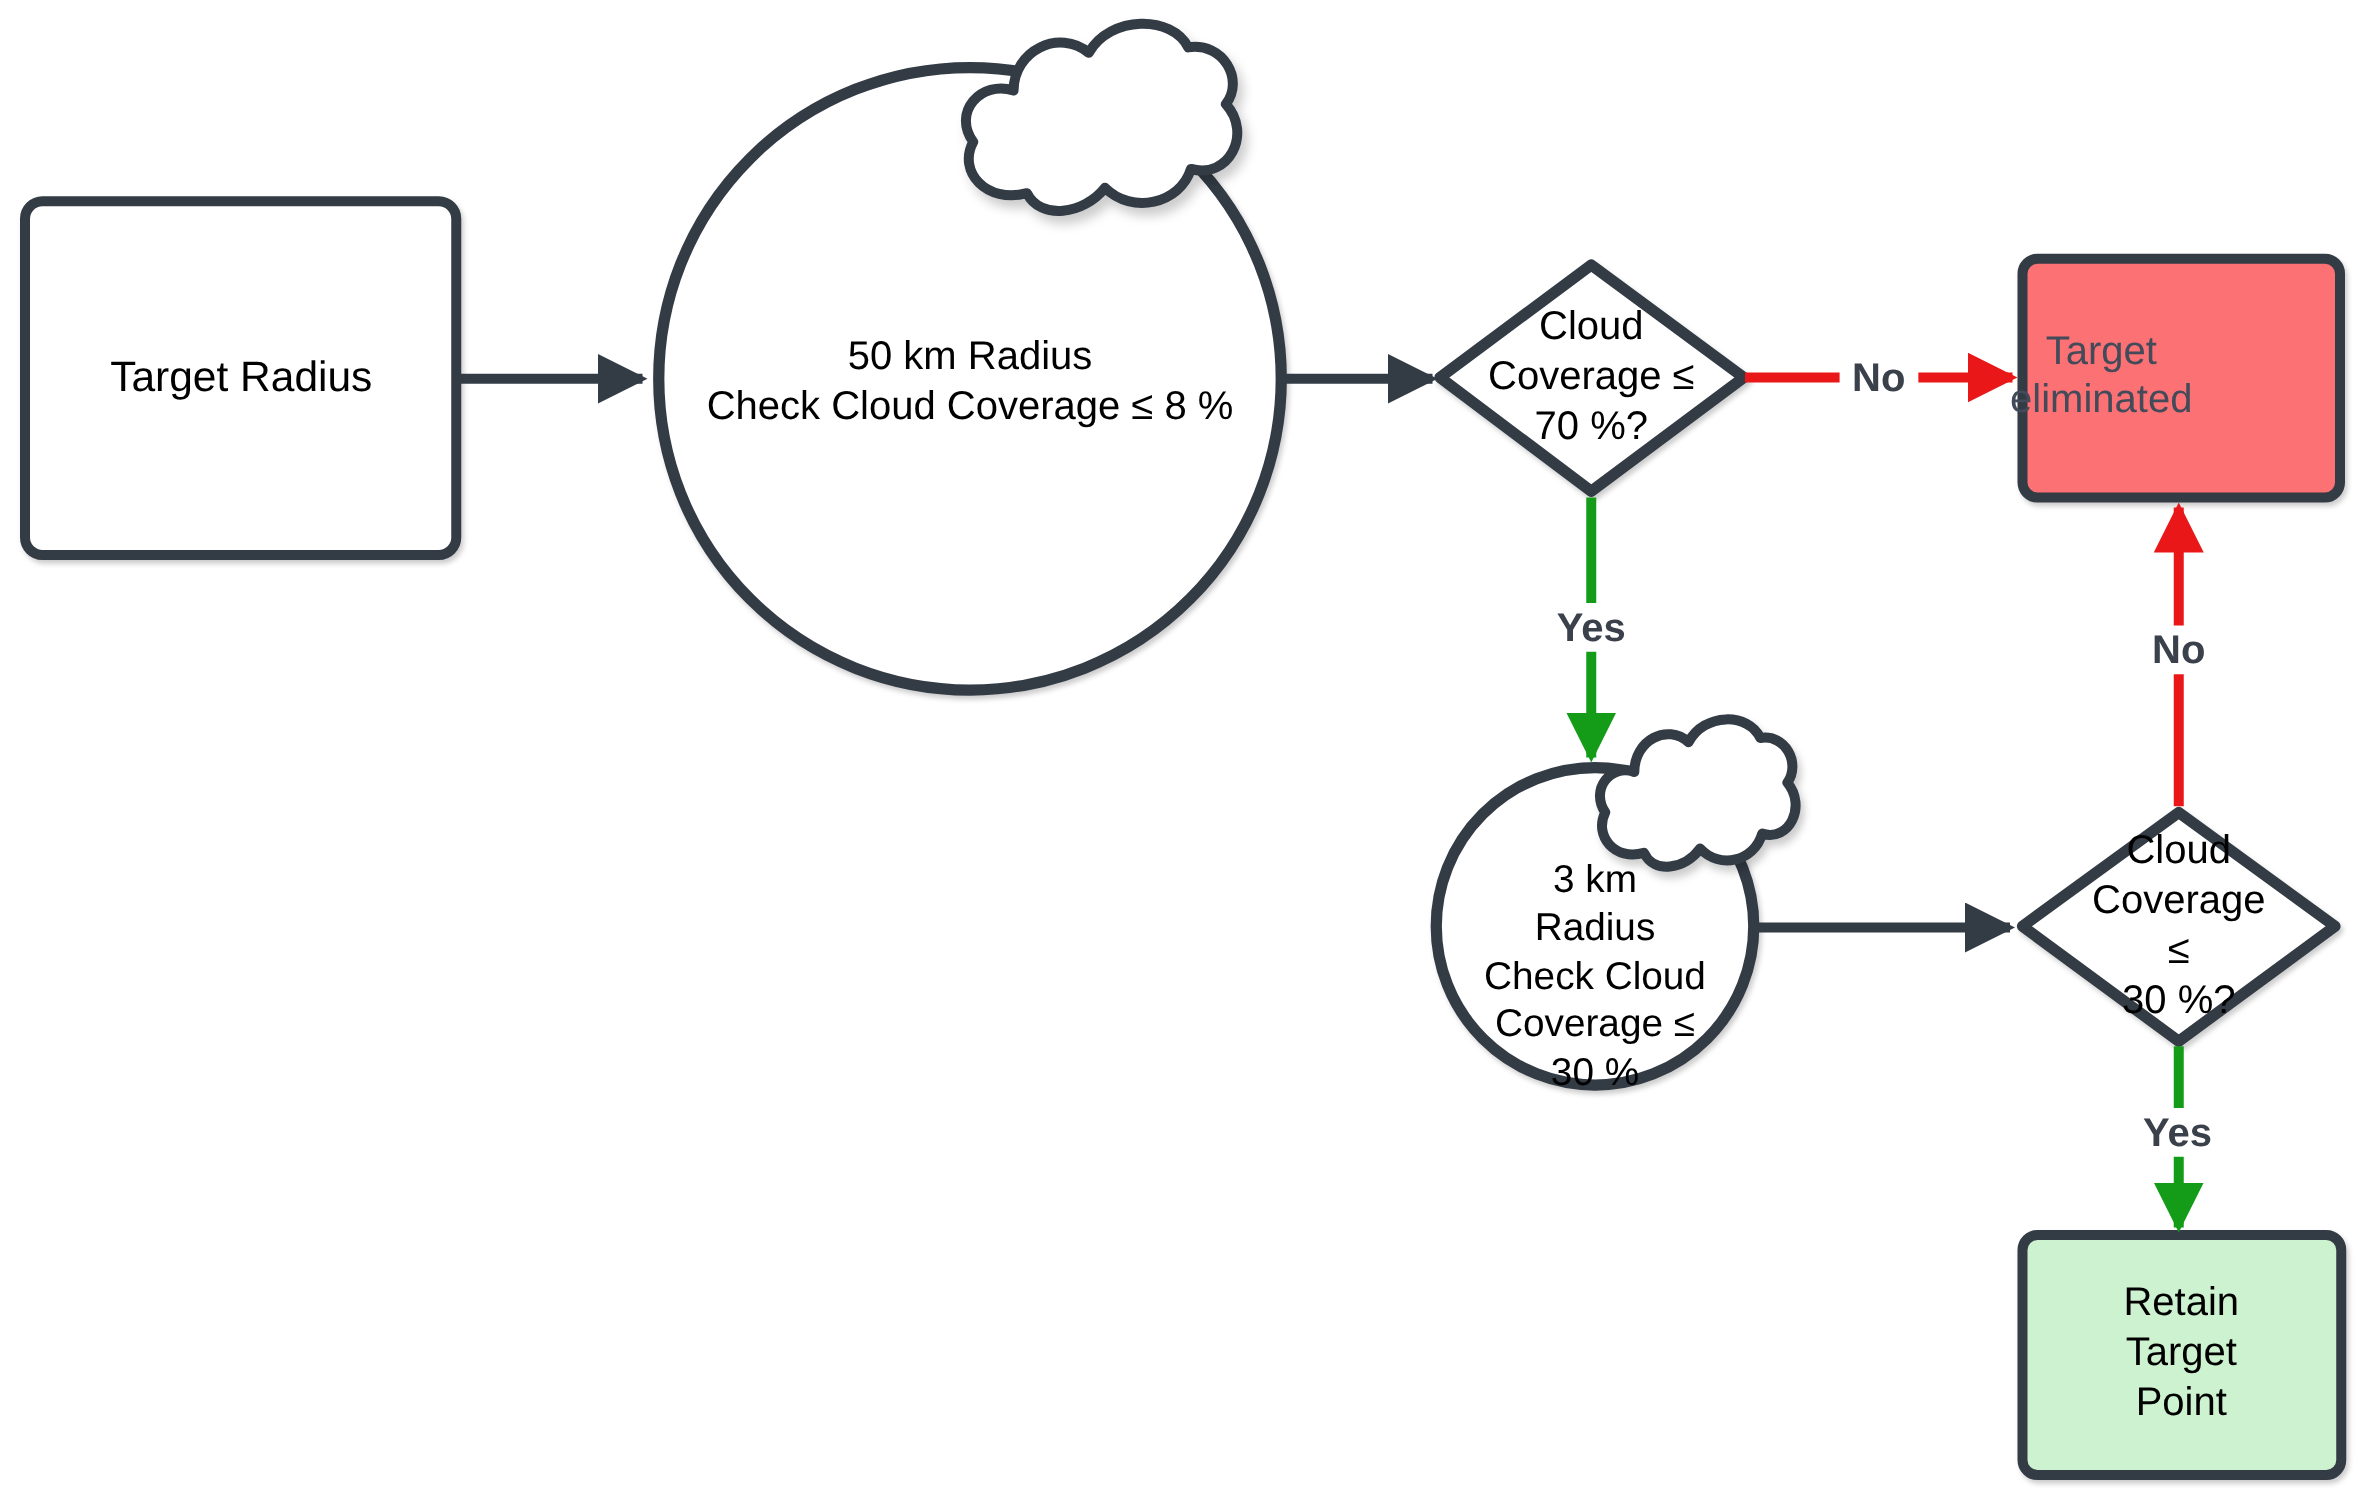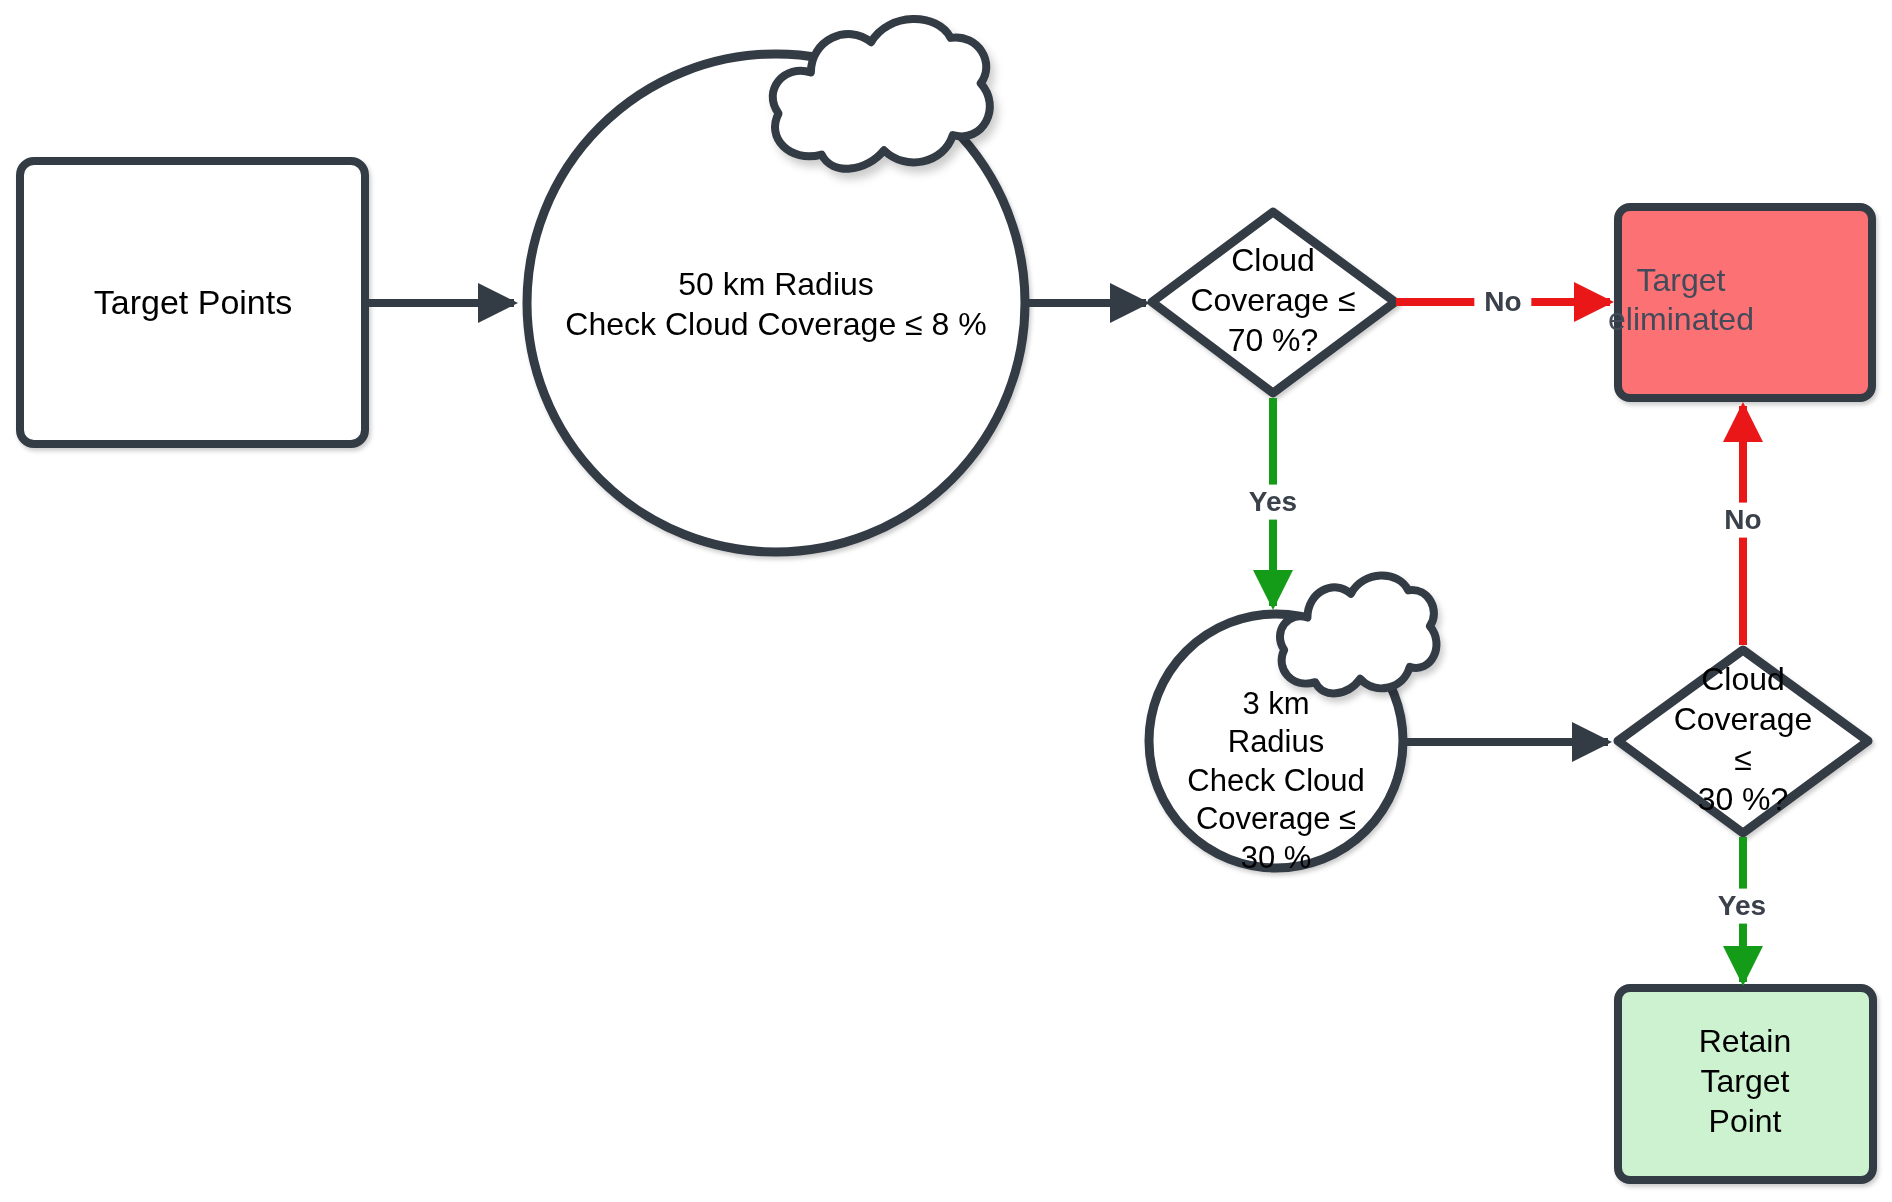--- a/index.html
+++ b/index.html
@@ -38,21 +38,21 @@
   .mk-green{fill:var(--green-line);}
   .node-label{
     position:absolute;transform:translate(-50%,-50%);
     white-space:pre-line;text-align:center;
     font-size:32px;line-height:1.25;color:var(--node-text);
   }
   .node-label.size-lg{font-size:34px;}
   .node-label.red-text{color:var(--red-box-text);line-height:1.22;}
   .edge-label{
     position:absolute;transform:translate(-50%,-50%);
-    font-weight:700;font-size:28px;line-height:1.1;
+    font-weight:700;font-size:32px;line-height:1.1;
     color:var(--label-text);background:var(--bg);padding:2px 10px;
   }
 </style>
 </head>
 <body>
 
 <div class="canvas">
   <svg width="1892" height="1202" viewBox="0 0 1892 1202">
     <defs>
       <marker id="ah-dark" viewBox="0 0 10 10" refX="9" refY="5" markerWidth="5" markerHeight="5" orient="auto" markerUnits="strokeWidth">
@@ -88,21 +88,21 @@
       <line class="edge dark" x1="365" y1="303" x2="514" y2="303"></line>
       <line class="edge dark" x1="1026" y1="303" x2="1146" y2="303"></line>
       <line class="edge red" x1="1396" y1="302" x2="1610" y2="302"></line>
       <line class="edge green" x1="1273" y1="398" x2="1273" y2="606"></line>
       <line class="edge dark" x1="1404" y1="742" x2="1608" y2="742"></line>
       <line class="edge red" x1="1743" y1="645" x2="1743" y2="406"></line>
       <line class="edge green" x1="1743" y1="837" x2="1743" y2="982"></line>
     </g>
   </svg>
 
-  <div class="node-label size-lg" style="left:193px;top:302px;">Target Points</div>
+  <div class="node-label size-lg" style="left:193px;top:302px;">Target Radius</div>
 
   <div class="node-label" style="left:776px;top:304px;">50 km Radius
 Check Cloud Coverage ≤ 8 %</div>
 
   <div class="node-label" style="left:1273px;top:300px;">Cloud
 Coverage ≤
 70 %?</div>
 
   <div class="node-label red-text" style="left:1653px;top:300px;margin-left:28px;">Target
 eliminated</div>

